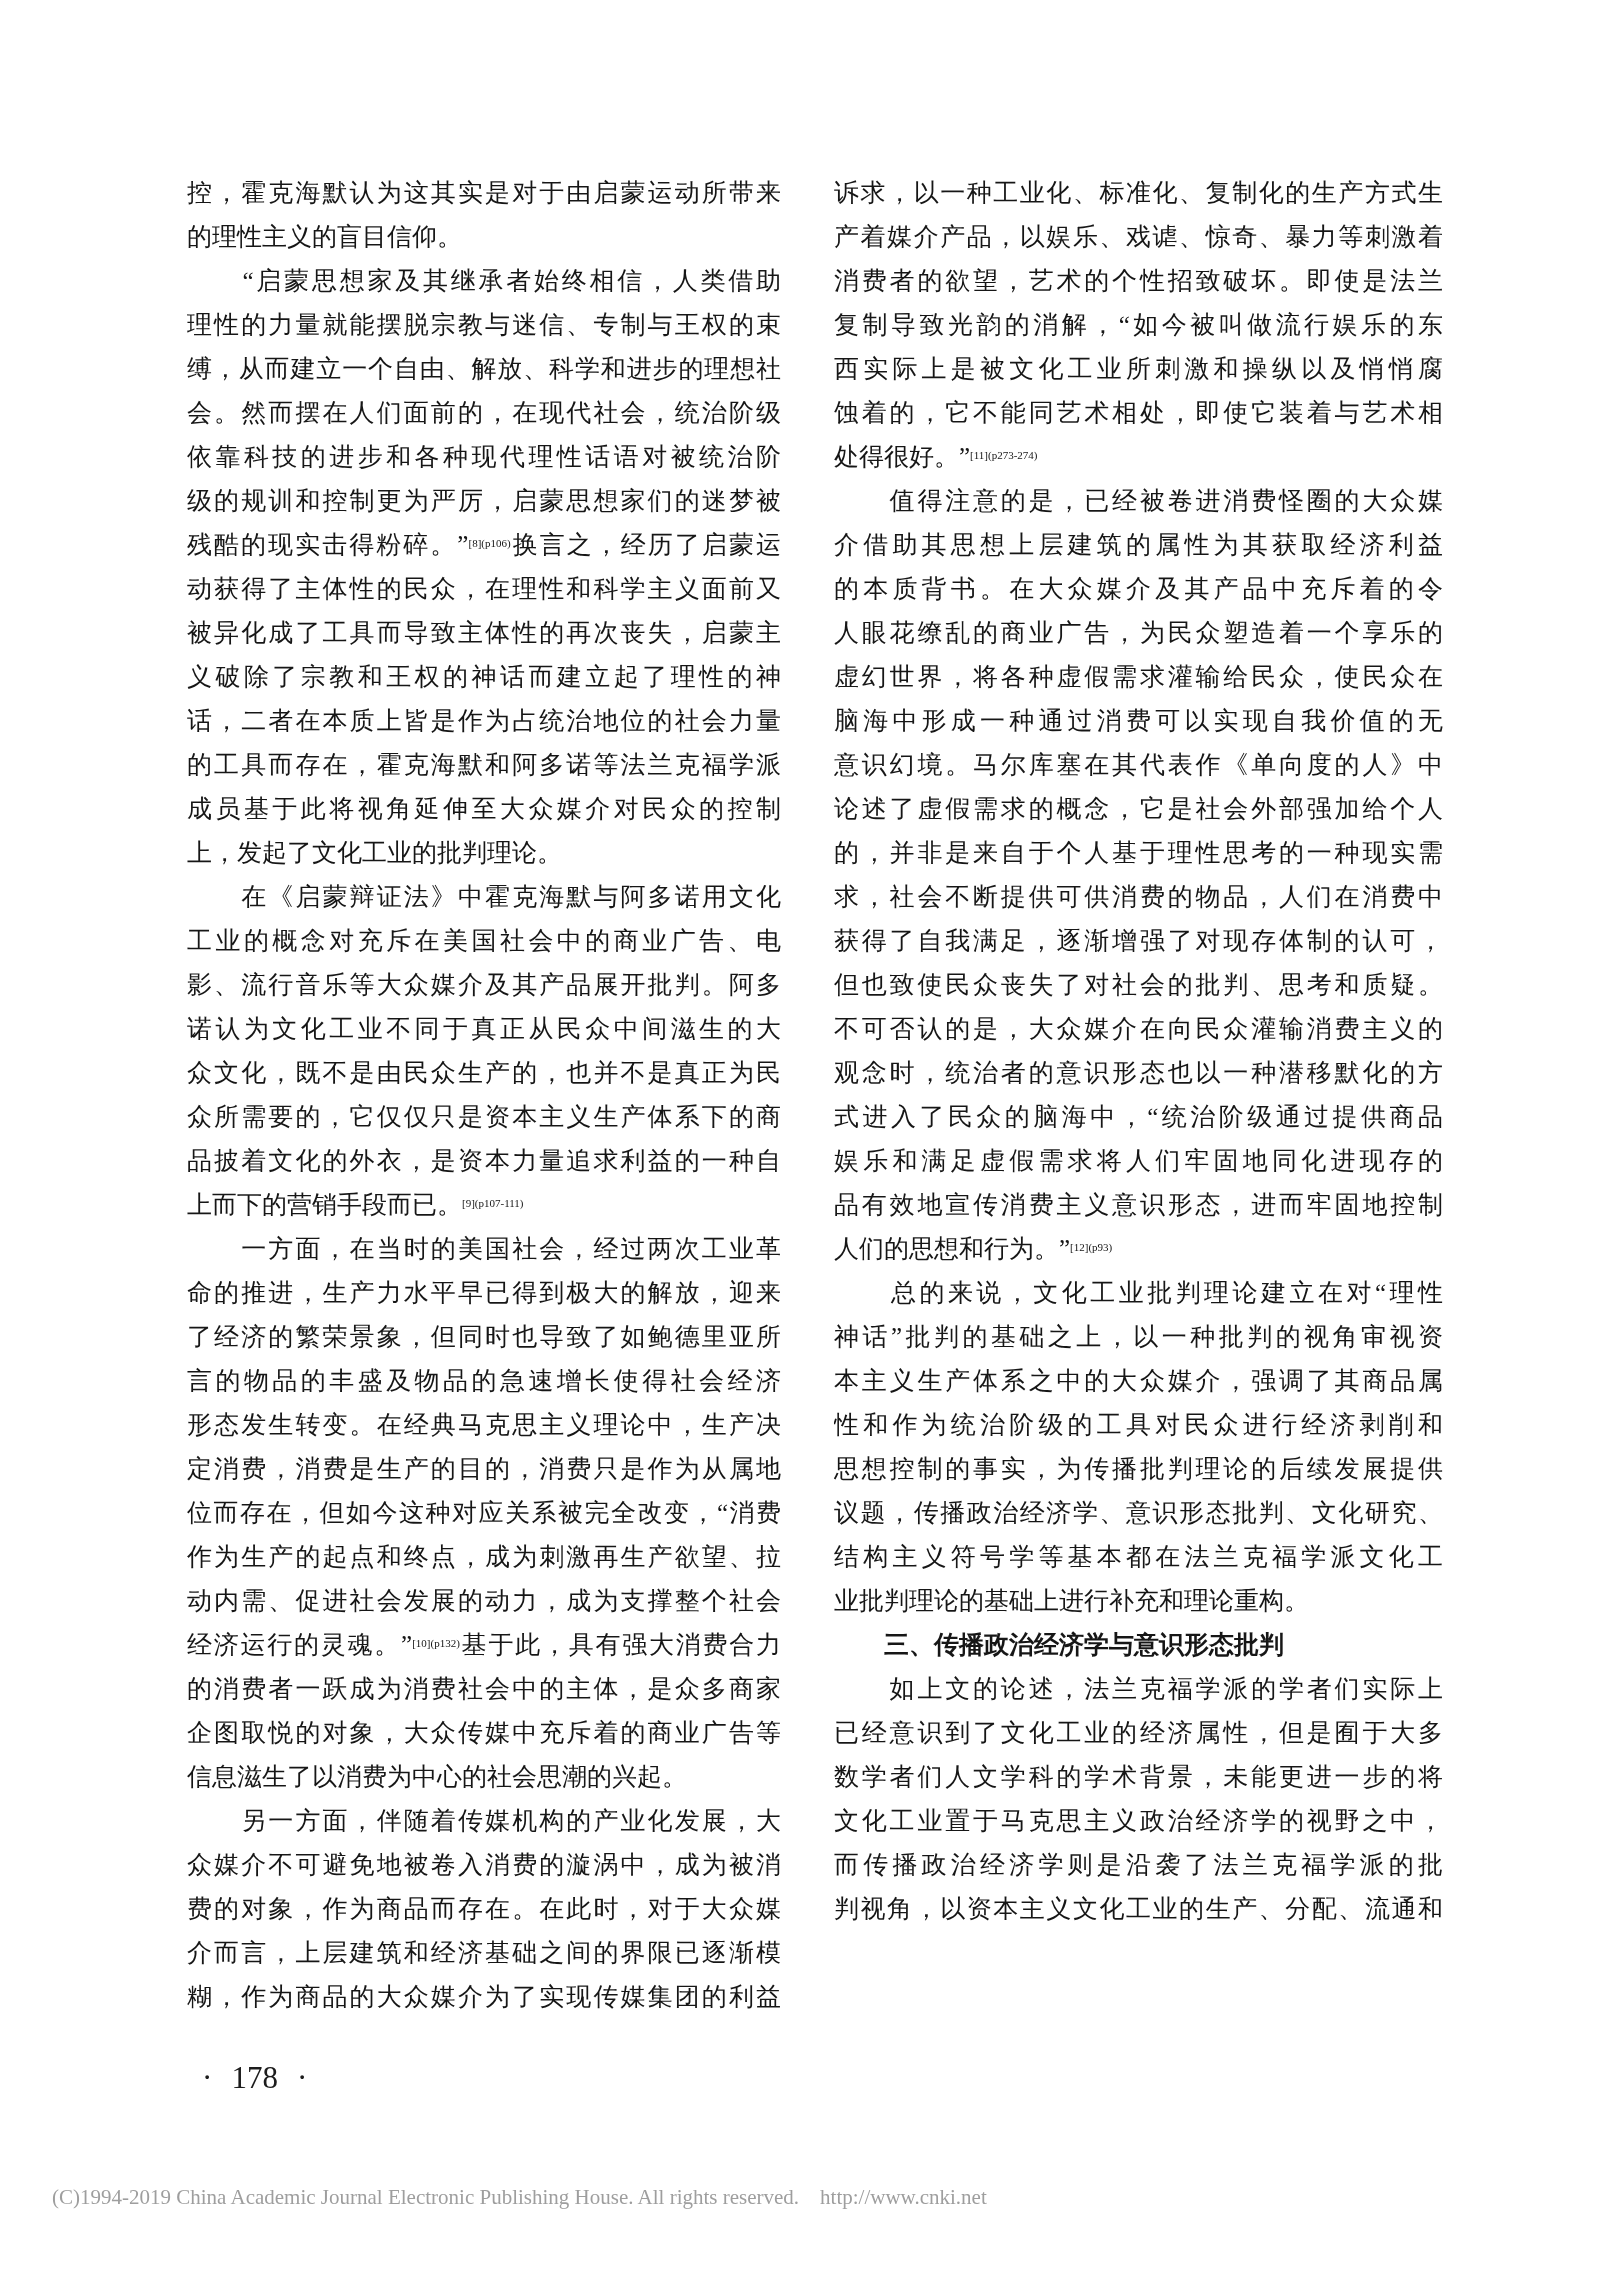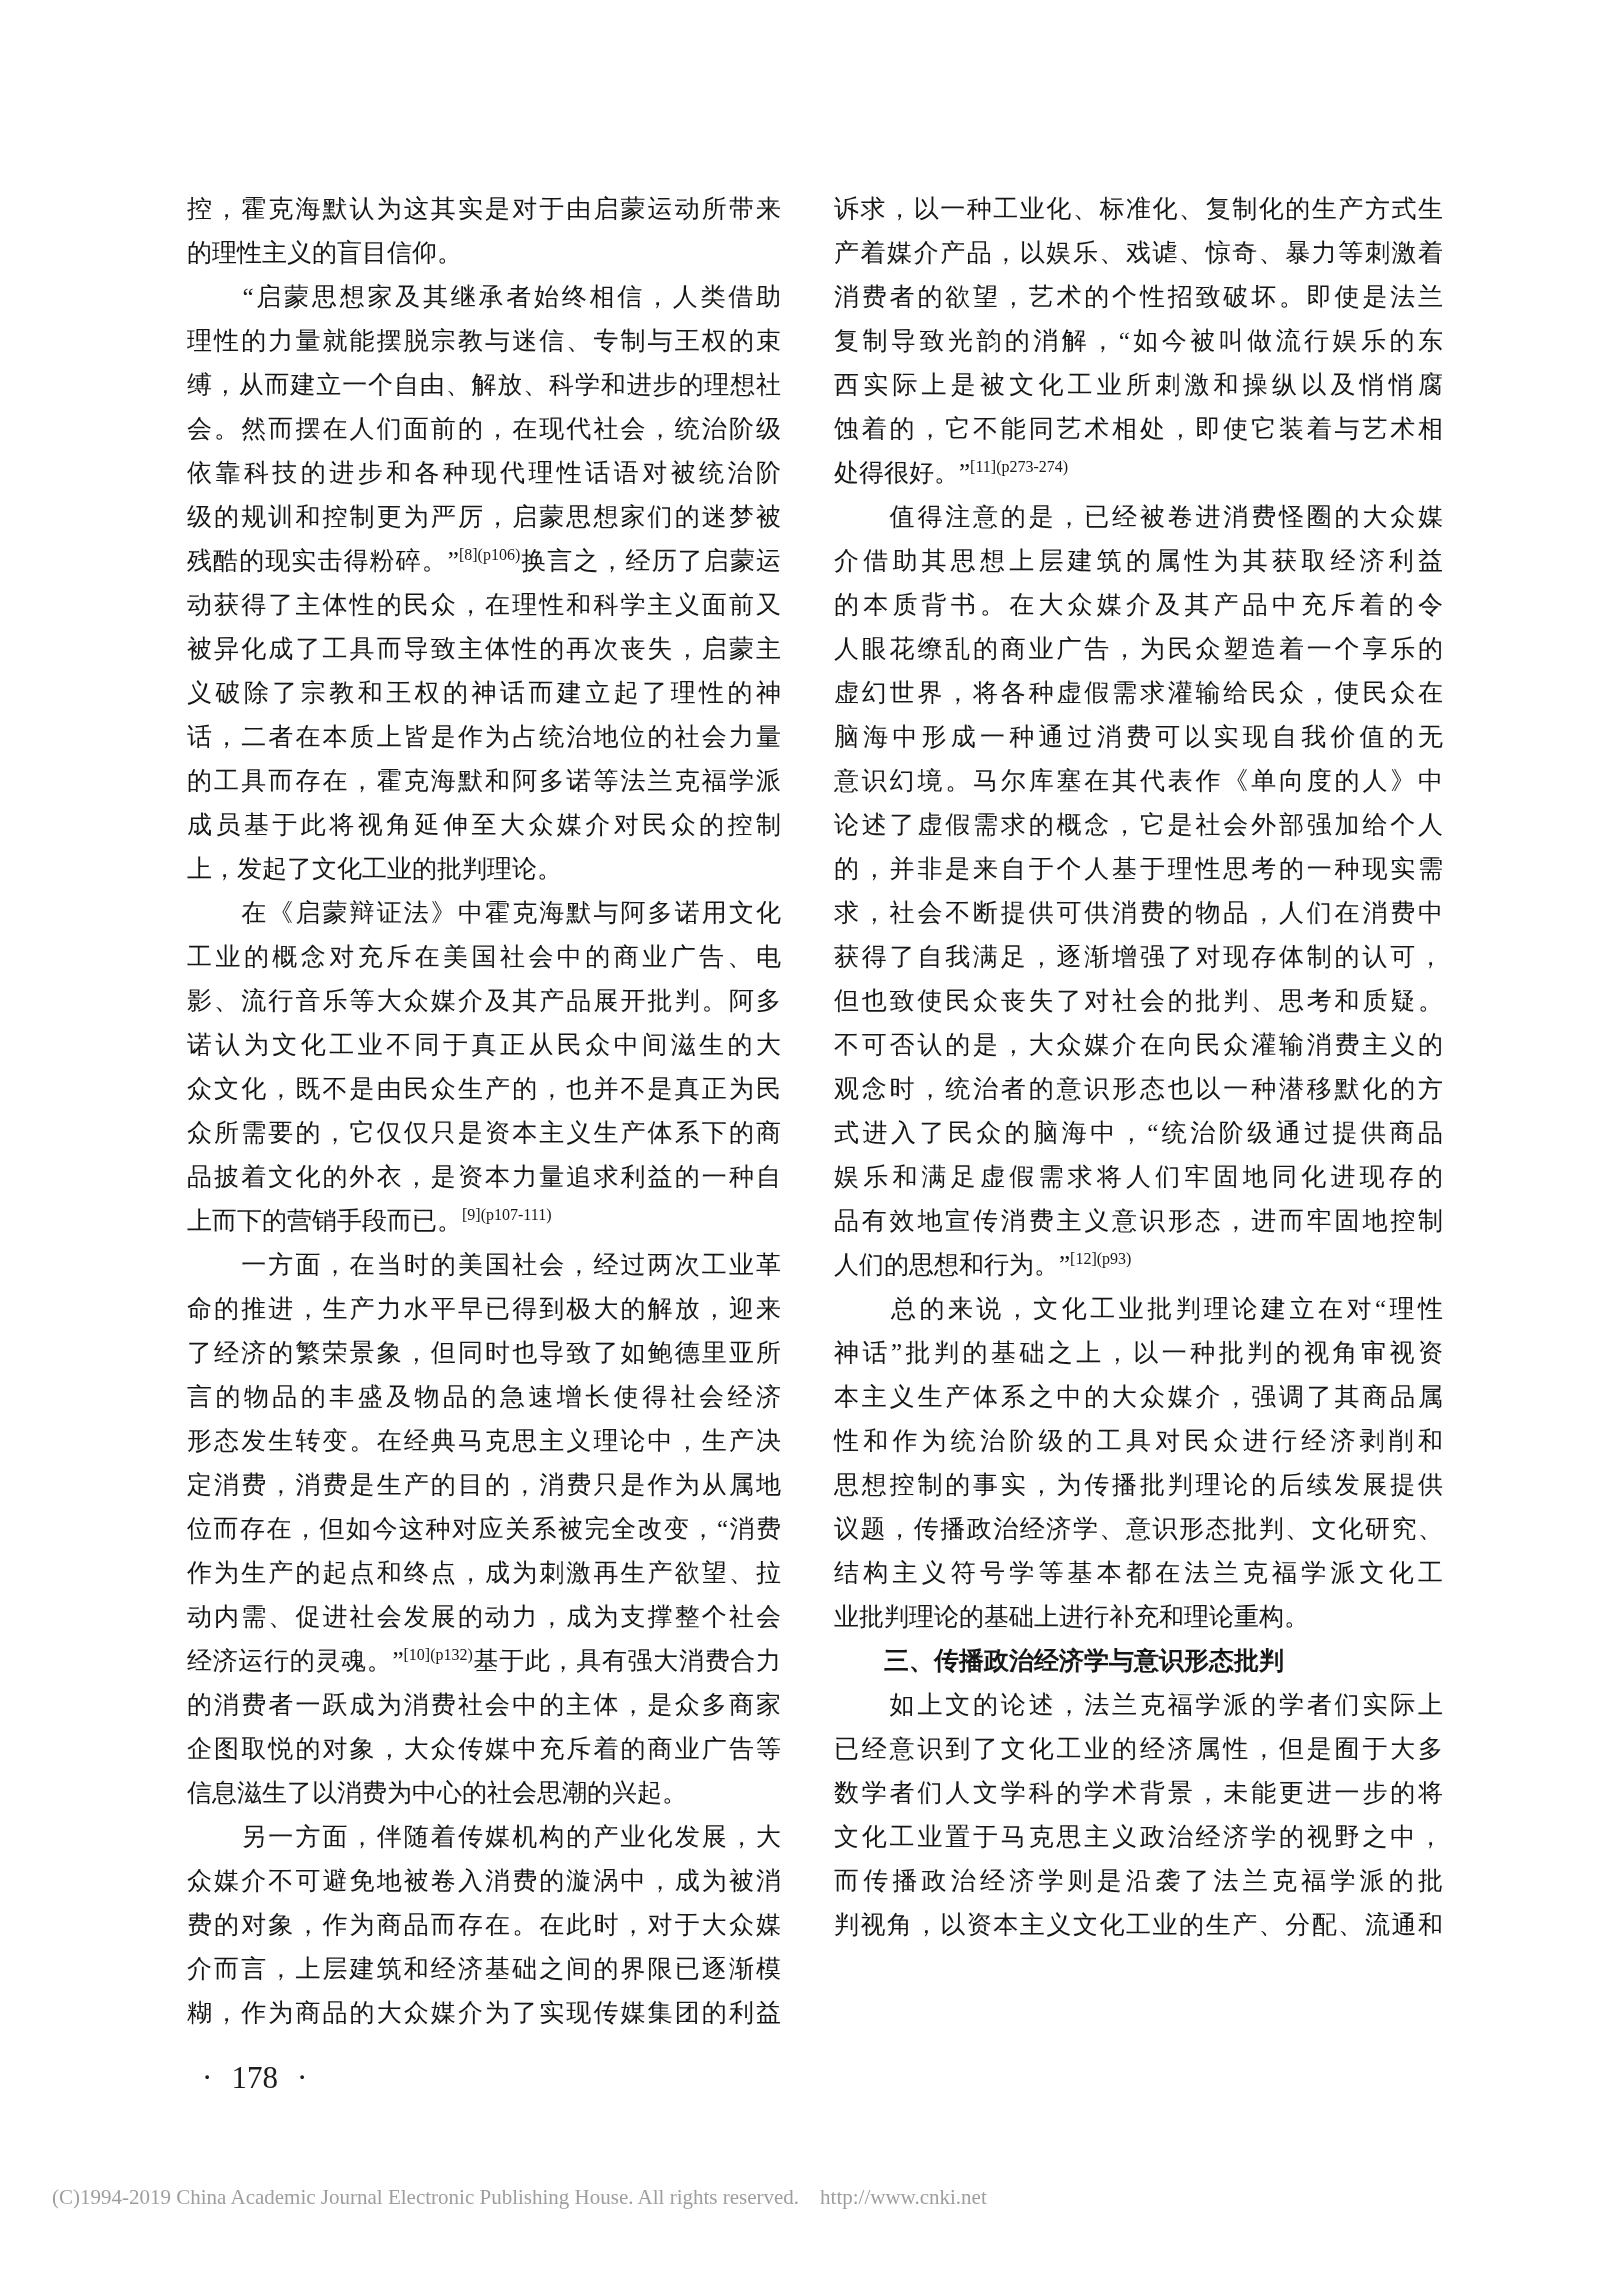--- a/index.html
+++ b/index.html
@@ -8,37 +8,37 @@
     background: #ffffff;
     position: relative;
     font-family: "Liberation Serif", "DejaVu Serif", serif;
   }
   .page {
     position: absolute; left: 0; top: 0;
     width: 1618px; height: 2269px;
     background: #ffffff;
     overflow: hidden;
   }
-  .column { position: absolute; top: 171px; margin-top: 16px; }
+  .column { position: absolute; top: 171px; }
   #left-col  { left: 187px; width: 594px; }
   #right-col { left: 834px; width: 609px; }
   .pline {
     height: 44px;
     line-height: 44px;
     font-size: 25px;
     color: #161616;
     text-align: justify;
     text-align-last: justify;
     text-justify: inter-character;
     overflow: hidden;
     white-space: normal;
   }
   .pline.plast { text-align-last: left; }
   .pline sup {
-    font-size: 16px;
+    font-size: 11px;
     line-height: 0;
     vertical-align: 0.55em;
     letter-spacing: 0px;
   }
   .paragraph.heading .pline {
     font-weight: bold;
     text-align-last: left;
   }
   .page-number {
     position: absolute;

